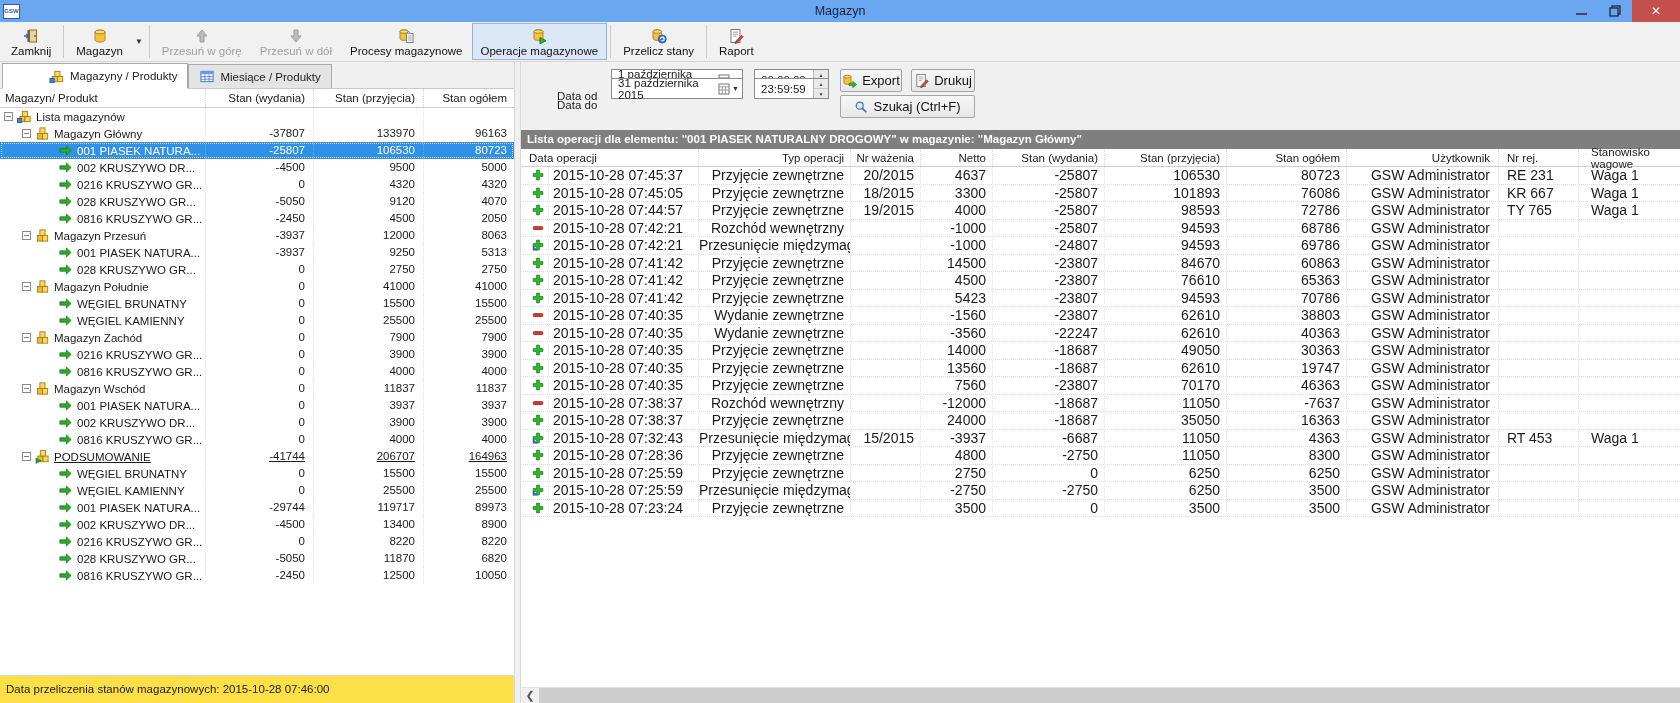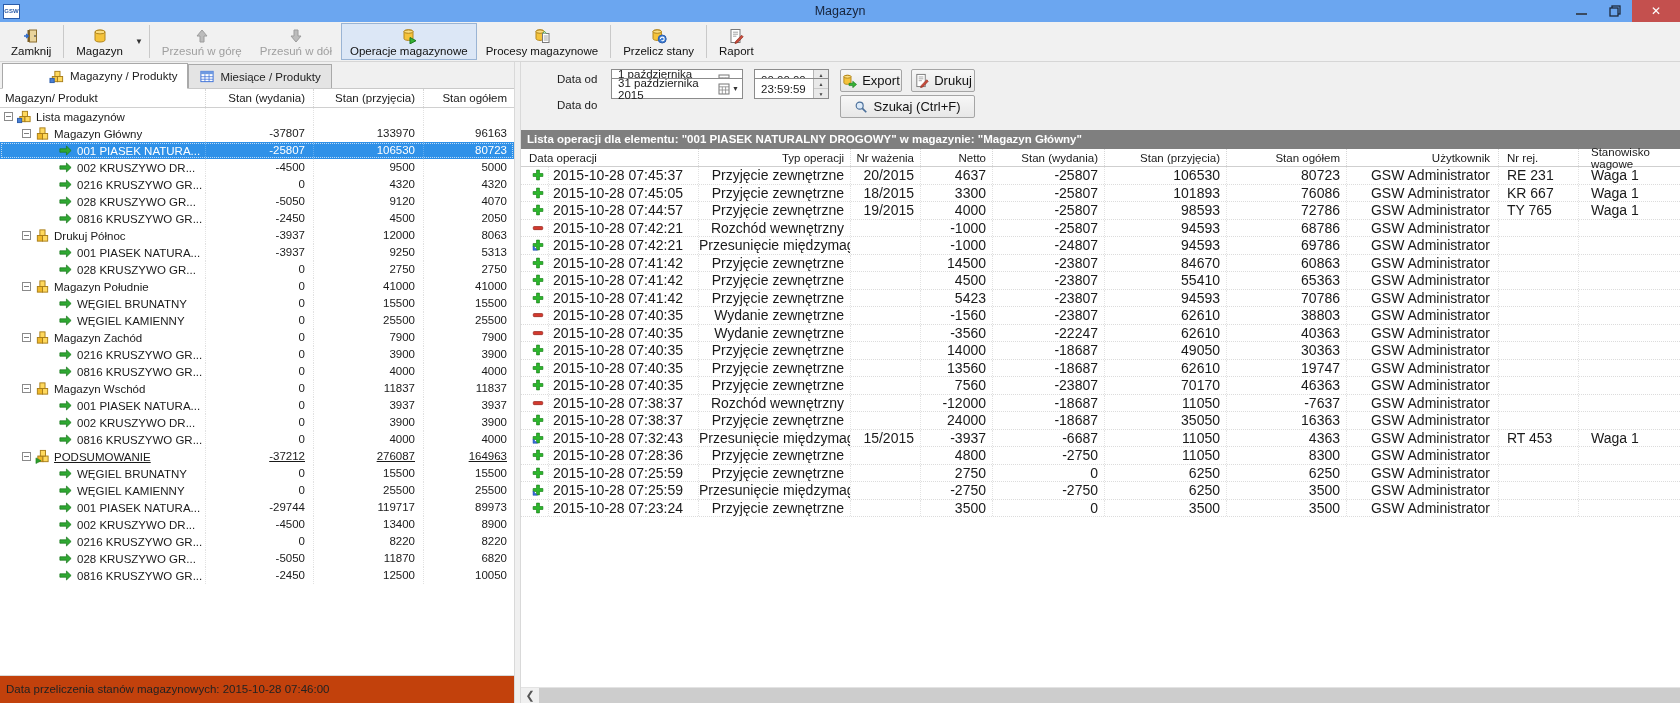--- a/index.html
+++ b/index.html
@@ -45,38 +45,38 @@
   .tree-body { flex:1; overflow:hidden; }
   .trow { height:17px; display:flex; align-items:center; }
   .trow .c-name { flex:1; display:flex; align-items:center; height:17px; overflow:hidden; white-space:nowrap; }
   .trow .c-num { width:108px; text-align:right; padding-right:8px; border-left:1px dotted #e2e2e2; height:17px; line-height:17px; }
   .trow.sel { background:#2f91e8; color:#fff; outline:1px dotted #bcd9f5; outline-offset:-2px; }
   .trow.sel .c-num { border-left-color:#5fabee; }
   .trow.sum .lbl, .trow.sum .c-num { text-decoration:underline; }
   .expander { width:9px; height:9px; border:1px solid #8a8a8a; background:#fff; color:#333; font-size:9px; line-height:7px; text-align:center; margin-right:4px; flex:none; }
   .node-icon { width:15px; height:15px; margin-right:4px; flex:none; }
   .node-icon svg { display:block; width:15px; height:15px; }
-  .left-status { height:28px; background:#c2410c; border-top:1px solid #d9d9d9; line-height:27px; padding-left:6px; font-size:11.5px; color:#222; }
+  .left-status { height:28px; background:#fde047; border-top:1px solid #d9d9d9; line-height:27px; padding-left:6px; font-size:11.5px; color:#222; }
 
   
   .filterbar { height:68px; background:#f0f0f0; position:relative; flex:none; }
   .flabel { position:absolute; left:36px; font-size:11.5px; color:#222; }
   .finput { position:absolute; background:#fff; border:1px solid #8b8b8b; height:21px; display:flex; align-items:center; font-size:11.5px; }
   .date-input { left:90px; width:132px; padding-left:6px; }
   .date-input .cal { margin-left:auto; display:flex; align-items:center; gap:2px; padding-right:3px; }
   .time-input { left:233px; width:75px; padding-left:6px; }
   .spinner { margin-left:auto; width:15px; height:19px; display:flex; flex-direction:column; border-left:1px solid #b5b5b5; }
   .spin-btn { flex:1; background:#e9e9e9; border-bottom:1px solid #c9c9c9; font-size:5px; color:#444; display:flex; align-items:center; justify-content:center; }
   .spin-btn:last-child { border-bottom:none; }
   .fbtn { position:absolute; height:23px; background:linear-gradient(#f7f7f7,#e7e7e7); border:1px solid #a5a5a5; border-radius:2px; display:flex; align-items:center; justify-content:center; gap:5px; font-size:13px; color:#111; }
   .btn-export { left:319px; width:62px; top:7px; }
   .btn-print  { left:390px; width:64px; top:7px; }
   .btn-search { left:319px; width:135px; top:33px; }
   .row1 { top:7px; } .row2 { top:16px; }
-  .lrow1 { top:11px; } .lrow2 { top:37px; }
+  .lrow1 { top:28px; } .lrow2 { top:37px; }
 
   
   .section-band { height:19px; background:#7f7f7f; color:#fff; font-weight:bold; font-size:11.5px; line-height:19px; padding-left:6px; white-space:nowrap; overflow:hidden; flex:none; }
   .ops-header { height:18px; display:flex; border-bottom:1px solid #cfcfcf; font-size:11.5px; flex:none; }
   .ops-header .hc { display:flex; align-items:center; border-right:1px dotted #d8d8d8; }
   .ops-body { flex:1; overflow:hidden; }
   .orow { height:17.5px; display:flex; align-items:center; border-bottom:1px dotted #dcdcdc; font-size:14px; }
   .orow .oc { height:100%; line-height:17px; border-right:1px dotted #e3e3e3; overflow:hidden; white-space:nowrap; }
   .oc-icon { width:28px; flex:none; display:flex!important; align-items:center; justify-content:flex-end; padding-right:4px; }
   .oc-icon svg { width:12px; height:12px; display:block; }
@@ -156,41 +156,41 @@
     <span>Przesuń w górę</span>
   </div>
   <div class="tbtn disabled">
     <span class="ticon">
       <svg width="16" height="16" viewBox="0 0 16 16">
           <path d="M8 14 l5 -6 h-3 V2 h-4 v6 H3z" fill="#bcbcbc" stroke="#9c9c9c"></path>
         </svg>
     </span>
     <span>Przesuń w dół</span>
   </div>
-  <div class="tbtn active">
-    <span class="ticon">
-      <svg width="16" height="16" viewBox="0 0 16 16">
-          <path d="M3 3.6 c0-1.1 2-1.8 4.5-1.8 s4.5 .7 4.5 1.8 v7 c0 1.1-2 1.8-4.5 1.8 s-4.5-.7-4.5-1.8z" fill="#f5c33b" stroke="#b2861c"></path>
-          <ellipse cx="7.5" cy="3.6" rx="4.5" ry="1.7" fill="#fbdd80" stroke="#b2861c"></ellipse>
-          <path d="M9 9.5 l6 3.2 -6 3.2z" fill="#35b335" stroke="#1d7a20"></path>
-        </svg>
-    </span>
-    <span>Operacje magazynowe</span>
-  </div>
   <div class="tbtn">
     <span class="ticon">
       <svg width="16" height="16" viewBox="0 0 16 16">
           <path d="M2 3.6 c0-1.1 1.8-1.8 4-1.8 s4 .7 4 1.8 v7 c0 1.1-1.8 1.8-4 1.8 s-4-.7-4-1.8z" fill="#f5c33b" stroke="#b2861c"></path>
           <ellipse cx="6" cy="3.6" rx="4" ry="1.7" fill="#fbdd80" stroke="#b2861c"></ellipse>
           <rect x="8.5" y="5.5" width="6.5" height="9" fill="#fff" stroke="#7a7a7a"></rect>
           <path d="M9.8 8 h4 M9.8 10 h4 M9.8 12 h4" stroke="#9a9a9a" stroke-width=".9"></path>
           <path d="M8.5 5.5 l2 -2.2 2 2.2" fill="#bfe3bf" stroke="#4a9a4a" stroke-width=".8"></path>
         </svg>
     </span>
     <span>Procesy magazynowe</span>
+  </div>
+  <div class="tbtn active">
+    <span class="ticon">
+      <svg width="16" height="16" viewBox="0 0 16 16">
+          <path d="M3 3.6 c0-1.1 2-1.8 4.5-1.8 s4.5 .7 4.5 1.8 v7 c0 1.1-2 1.8-4.5 1.8 s-4.5-.7-4.5-1.8z" fill="#f5c33b" stroke="#b2861c"></path>
+          <ellipse cx="7.5" cy="3.6" rx="4.5" ry="1.7" fill="#fbdd80" stroke="#b2861c"></ellipse>
+          <path d="M9 9.5 l6 3.2 -6 3.2z" fill="#35b335" stroke="#1d7a20"></path>
+        </svg>
+    </span>
+    <span>Operacje magazynowe</span>
   </div>
   <div class="tsep"></div>
   <div class="tbtn">
     <span class="ticon">
       <svg width="16" height="16" viewBox="0 0 16 16">
           <path d="M2 3.6 c0-1.1 1.9-1.8 4.2-1.8 s4.2 .7 4.2 1.8 v7 c0 1.1-1.9 1.8-4.2 1.8 s-4.2-.7-4.2-1.8z" fill="#f5c33b" stroke="#b2861c"></path>
           <ellipse cx="6.2" cy="3.6" rx="4.2" ry="1.7" fill="#fbdd80" stroke="#b2861c"></ellipse>
           <circle cx="11.2" cy="11" r="4" fill="#3f7fd6" stroke="#2a5caa"></circle>
           <path d="M9.4 11 a1.9 1.9 0 1 1 1.9 1.9" stroke="#fff" stroke-width="1.1" fill="none"></path>
           <path d="M11.9 11.9 l-.8 1.4 -1.2 -1z" fill="#fff"></path>
@@ -347,21 +347,21 @@
         <div class="trow">
           <div class="c-name" style="padding-left: 22px;">
             <span class="expander">–</span>
             <span class="node-icon">
               <svg viewBox="0 0 16 16">
                 <rect x="2.5" y="8" width="5.5" height="6" fill="#f0b929" stroke="#a87d18"></rect>
                 <rect x="8" y="8" width="5.5" height="6" fill="#ffd95e" stroke="#a87d18"></rect>
                 <rect x="5.2" y="2" width="5.5" height="6" fill="#ffd95e" stroke="#a87d18"></rect>
               </svg>
             </span>
-            <span class="lbl">Drukuj Północ</span>
+            <span class="lbl">Magazyn Przesuń</span>
           </div>
           <div class="c-num">-3937</div>
           <div class="c-num" style="width: 110px;">12000</div>
           <div class="c-num" style="width: 91px; padding-right: 7px;">8063</div>
         </div>
         <div class="trow">
           <div class="c-name" style="padding-left: 58px;">
             <span class="node-icon">
               <svg viewBox="0 0 16 16">
                 <path d="M2 6.2 h7 V3.2 l5 4.8 -5 4.8 V9.8 H2z" fill="#2fa832" stroke="#1d7a20" stroke-width=".8"></path>
@@ -531,22 +531,22 @@
             <span class="node-icon">
               <svg viewBox="0 0 16 16">
                 <rect x="3" y="7.5" width="5.5" height="6" fill="#f0b929" stroke="#a87d18"></rect>
                 <rect x="8.5" y="7.5" width="5.5" height="6" fill="#ffd95e" stroke="#a87d18"></rect>
                 <rect x="5.7" y="1.5" width="5.5" height="6" fill="#ffd95e" stroke="#a87d18"></rect>
                 <path d="M1 15.5 l5.5-3 -5.5-3z" fill="#2ca02c" stroke="#1d7a20" stroke-width=".6"></path>
               </svg>
             </span>
             <span class="lbl">PODSUMOWANIE</span>
           </div>
-          <div class="c-num">-37212</div>
-          <div class="c-num" style="width: 110px;">276087</div>
+          <div class="c-num">-41744</div>
+          <div class="c-num" style="width: 110px;">206707</div>
           <div class="c-num" style="width: 91px; padding-right: 7px;">164963</div>
         </div>
         <div class="trow">
           <div class="c-name" style="padding-left: 58px;">
             <span class="node-icon">
               <svg viewBox="0 0 16 16">
                 <path d="M2 6.2 h7 V3.2 l5 4.8 -5 4.8 V9.8 H2z" fill="#2fa832" stroke="#1d7a20" stroke-width=".8"></path>
               </svg>
             </span>
             <span class="lbl">WĘGIEL BRUNATNY</span>
@@ -832,21 +832,21 @@
           <div class="oc oc-icon">
             <svg viewBox="0 0 14 14">
               <path d="M5.3 1.3 h3.4 v4 h4 v3.4 h-4 v4 H5.3 v-4 h-4 V5.3 h4z" fill="#2db82d" stroke="#188018" stroke-width=".8"></path>
             </svg>
           </div>
           <div class="oc oc-date">2015-10-28 07:41:42</div>
           <div class="oc oc-typ">Przyjęcie zewnętrzne</div>
           <div class="oc oc-waz"></div>
           <div class="oc oc-net">4500</div>
           <div class="oc oc-wyd">-23807</div>
-          <div class="oc oc-przy">55410</div>
+          <div class="oc oc-przy">76610</div>
           <div class="oc oc-ogol">65363</div>
           <div class="oc oc-user">GSW Administrator</div>
           <div class="oc oc-rej"></div>
           <div class="oc oc-st"></div>
         </div>
         <div class="orow">
           <div class="oc oc-icon">
             <svg viewBox="0 0 14 14">
               <path d="M5.3 1.3 h3.4 v4 h4 v3.4 h-4 v4 H5.3 v-4 h-4 V5.3 h4z" fill="#2db82d" stroke="#188018" stroke-width=".8"></path>
             </svg>

